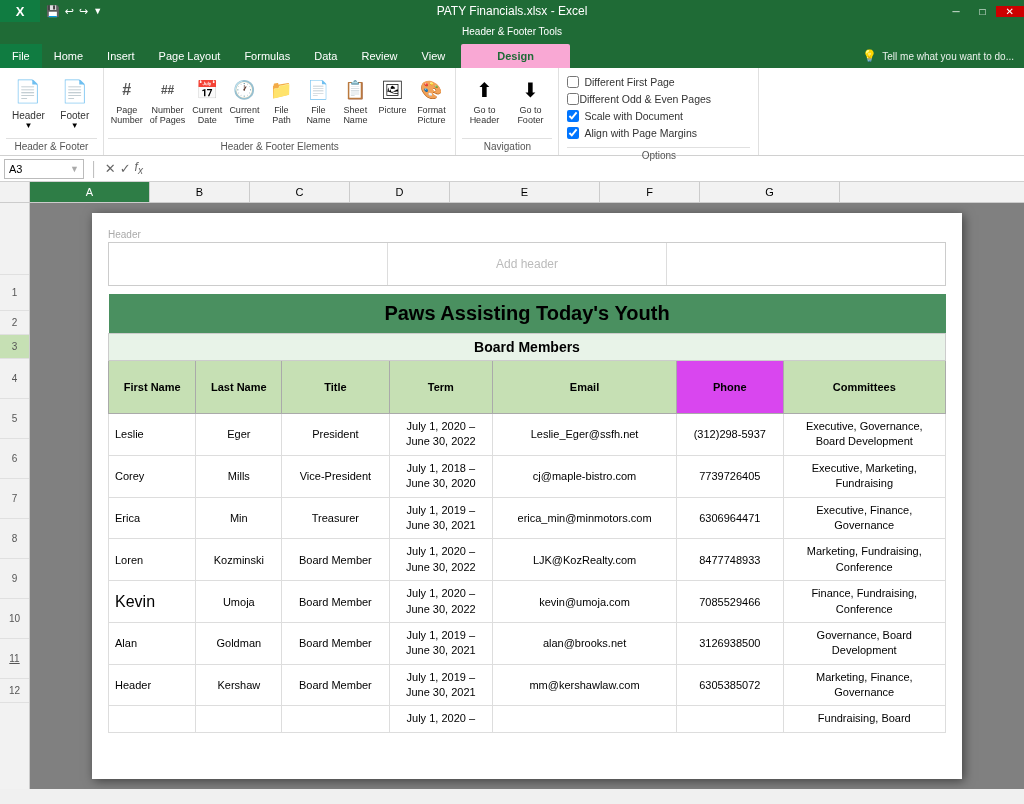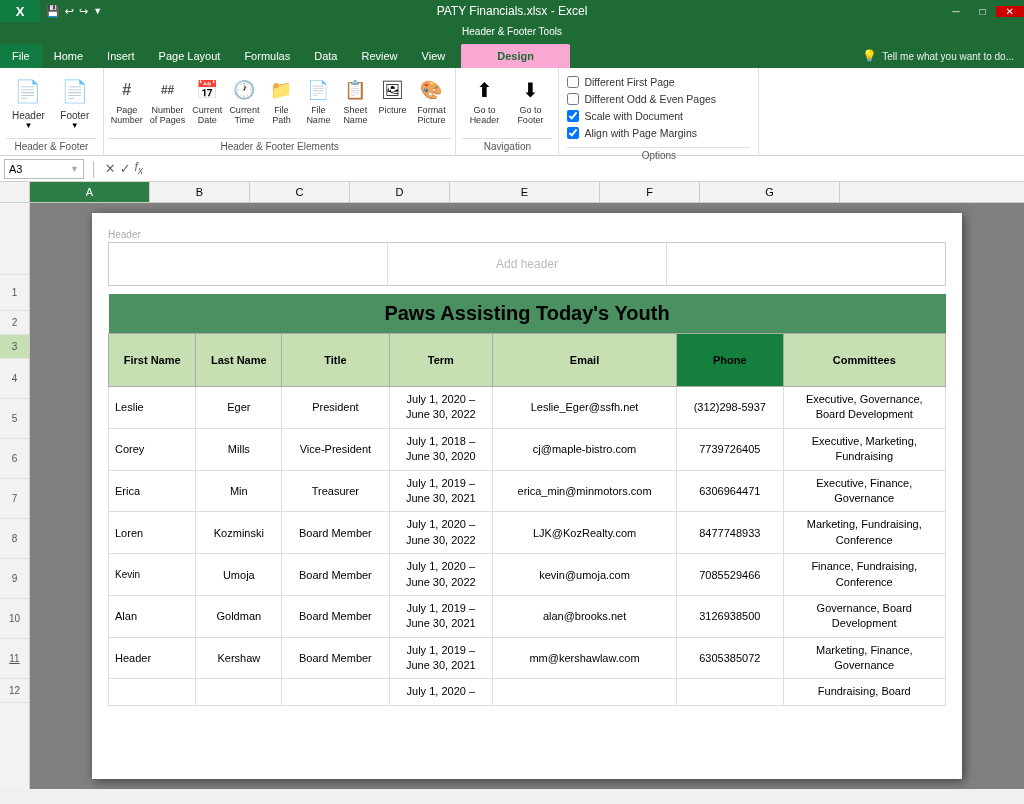--- a/index.html
+++ b/index.html
@@ -124,21 +124,21 @@
     </div>
     <div style="font-size:10px; color:#555; text-align:center; padding-bottom:3px; border-top:1px solid #e0e0e0; padding-top:2px;">Navigation</div>
   </div>
 
   <div style="display:flex; flex-direction:column; padding:0 8px; border-right:1px solid #e0e0e0; min-width:200px;">
     <div style="display:flex; flex-direction:column; gap:5px; padding:8px 0; flex:1; justify-content:center;">
       <label style="display:flex; align-items:center; gap:5px; font-size:10.5px; color:#333; cursor:pointer;">
         <input type="checkbox" style="width: 12px; height: 12px;">
         <span>Different First Page</span>
       </label>
-      <label style="display:flex; align-items:center; gap:5px; font-size:10.5px; color:#333; cursor:pointer;">
+      <label style="display:flex; align-items:center; font-size:10.5px; color:#333; cursor:pointer;">
         <input type="checkbox" style="width: 12px; height: 12px;">
         <span>Different Odd &amp; Even Pages</span>
       </label>
       <label style="display:flex; align-items:center; gap:5px; font-size:10.5px; color:#333; cursor:pointer;">
         <input type="checkbox" checked="" style="width: 12px; height: 12px;">
         <span>Scale with Document</span>
       </label>
       <label style="display:flex; align-items:center; gap:5px; font-size:10.5px; color:#333; cursor:pointer;">
         <input type="checkbox" checked="" style="width: 12px; height: 12px;">
         <span>Align with Page Margins</span>
@@ -199,28 +199,31 @@
         <div style="flex:1; display:flex; align-items:center; justify-content:center;"></div>
       </div>
 
       <table style="width:100%; border-collapse:collapse; font-size:11px;">
 
         <tbody>
             <tr>
           <td colspan="7" style="background:#4a9060; text-align:center; font-weight:bold; font-size:20px; padding:8px; color:#000;">Paws Assisting Today's Youth</td>
         </tr>
 
+        <tr>
+          <td colspan="7" style="background:#e8f3e8; text-align:center; font-weight:bold; font-size:14px; padding:5px; border:1px solid #ccc;">Board Members</td>
+        </tr>
 
         <tr>
           <td style="background:#c6e0b4; font-weight:bold; text-align:center; padding:4px 6px; border:1px solid #aaa; font-size:11px;">First Name</td>
           <td style="background:#c6e0b4; font-weight:bold; text-align:center; padding:4px 6px; border:1px solid #aaa; font-size:11px;">Last Name</td>
           <td style="background:#c6e0b4; font-weight:bold; text-align:center; padding:4px 6px; border:1px solid #aaa; font-size:11px;">Title</td>
           <td style="background:#c6e0b4; font-weight:bold; text-align:center; padding:4px 6px; border:1px solid #aaa; font-size:11px;">Term</td>
           <td style="background:#c6e0b4; font-weight:bold; text-align:center; padding:20px 6px; border:1px solid #aaa; font-size:11px;">Email</td>
-          <td style="background:#15803d; font-weight:bold; text-align:center; padding:0 6px; border:1px solid #aaa; font-size:11px;">Phone</td>
+          <td style="background:#d946ef; font-weight:bold; text-align:center; padding:0 6px; border:1px solid #aaa; font-size:11px;">Phone</td>
           <td style="background:#c6e0b4; font-weight:bold; text-align:center; padding:4px 6px; border:1px solid #aaa; font-size:11px;">Committees</td>
         </tr>
 
         <tr>
           <td style="padding:5px 6px; border:1px solid #ddd; vertical-align:middle; font-size:11px;">Leslie</td>
           <td style="padding:5px 6px; border:1px solid #ddd; vertical-align:middle; text-align:center; font-size:11px;">Eger</td>
           <td style="padding:5px 6px; border:1px solid #ddd; vertical-align:middle; text-align:center; font-size:11px;">President</td>
           <td style="padding:5px 6px; border:1px solid #ddd; vertical-align:top; text-align:center; font-size:11px; line-height:1.4;">July 1, 2020 –<br>June 30, 2022</td>
           <td style="padding:5px 6px; border:1px solid #ddd; vertical-align:middle; text-align:center; font-size:11px;">Leslie_Eger@ssfh.net</td>
           <td style="padding:5px 6px; border:1px solid #ddd; vertical-align:middle; text-align:center; font-size:11px;">(312)298-5937</td>
@@ -252,21 +255,21 @@
           <td style="padding:5px 6px; border:1px solid #ddd; vertical-align:middle; font-size:11px;">Loren</td>
           <td style="padding:5px 6px; border:1px solid #ddd; vertical-align:middle; text-align:center; font-size:11px;">Kozminski</td>
           <td style="padding:5px 6px; border:1px solid #ddd; vertical-align:middle; text-align:center; font-size:11px;">Board Member</td>
           <td style="padding:5px 6px; border:1px solid #ddd; vertical-align:top; text-align:center; font-size:11px; line-height:1.4;">July 1, 2020 –<br>June 30, 2022</td>
           <td style="padding:5px 6px; border:1px solid #ddd; vertical-align:middle; text-align:center; font-size:11px;">LJK@KozRealty.com</td>
           <td style="padding:5px 6px; border:1px solid #ddd; vertical-align:middle; text-align:center; font-size:11px;">8477748933</td>
           <td style="padding:5px 6px; border:1px solid #ddd; vertical-align:top; text-align:center; font-size:11px; line-height:1.4;">Marketing, Fundraising,<br>Conference</td>
         </tr>
 
         <tr>
-          <td style="padding:5px 6px; border:1px solid #ddd; vertical-align:middle; font-size:10px;">Kevin</td>
+          <td style="padding:5px 6px; border:1px solid #ddd; vertical-align:middle; font-size:16px;">Kevin</td>
           <td style="padding:5px 6px; border:1px solid #ddd; vertical-align:middle; text-align:center; font-size:11px;">Umoja</td>
           <td style="padding:5px 6px; border:1px solid #ddd; vertical-align:middle; text-align:center; font-size:11px;">Board Member</td>
           <td style="padding:5px 6px; border:1px solid #ddd; vertical-align:top; text-align:center; font-size:11px; line-height:1.4;">July 1, 2020 –<br>June 30, 2022</td>
           <td style="padding:5px 6px; border:1px solid #ddd; vertical-align:middle; text-align:center; font-size:11px;">kevin@umoja.com</td>
           <td style="padding:5px 6px; border:1px solid #ddd; vertical-align:middle; text-align:center; font-size:11px;">7085529466</td>
           <td style="padding:5px 6px; border:1px solid #ddd; vertical-align:top; text-align:center; font-size:11px; line-height:1.4;">Finance, Fundraising,<br>Conference</td>
         </tr>
 
         <tr>
           <td style="padding:5px 6px; border:1px solid #ddd; vertical-align:middle; font-size:11px;">Alan</td>

